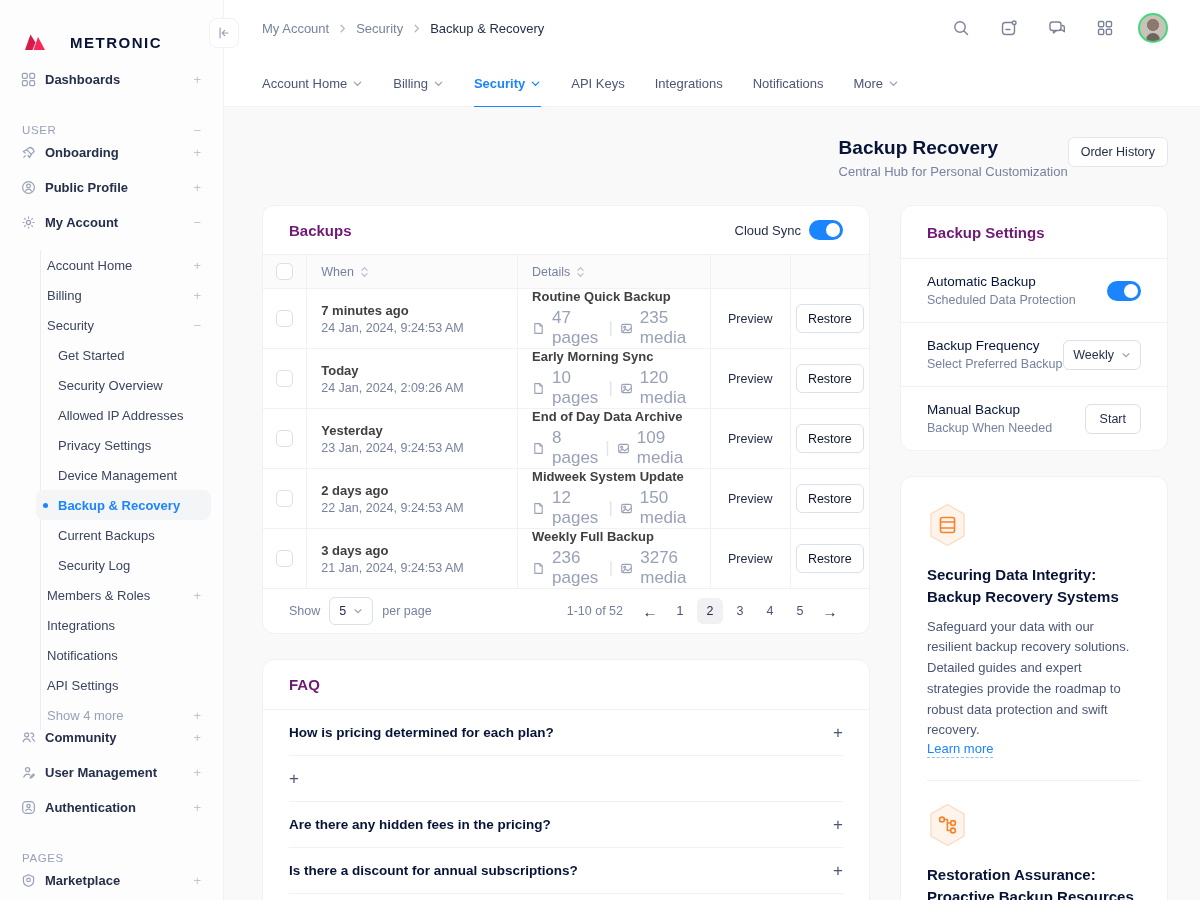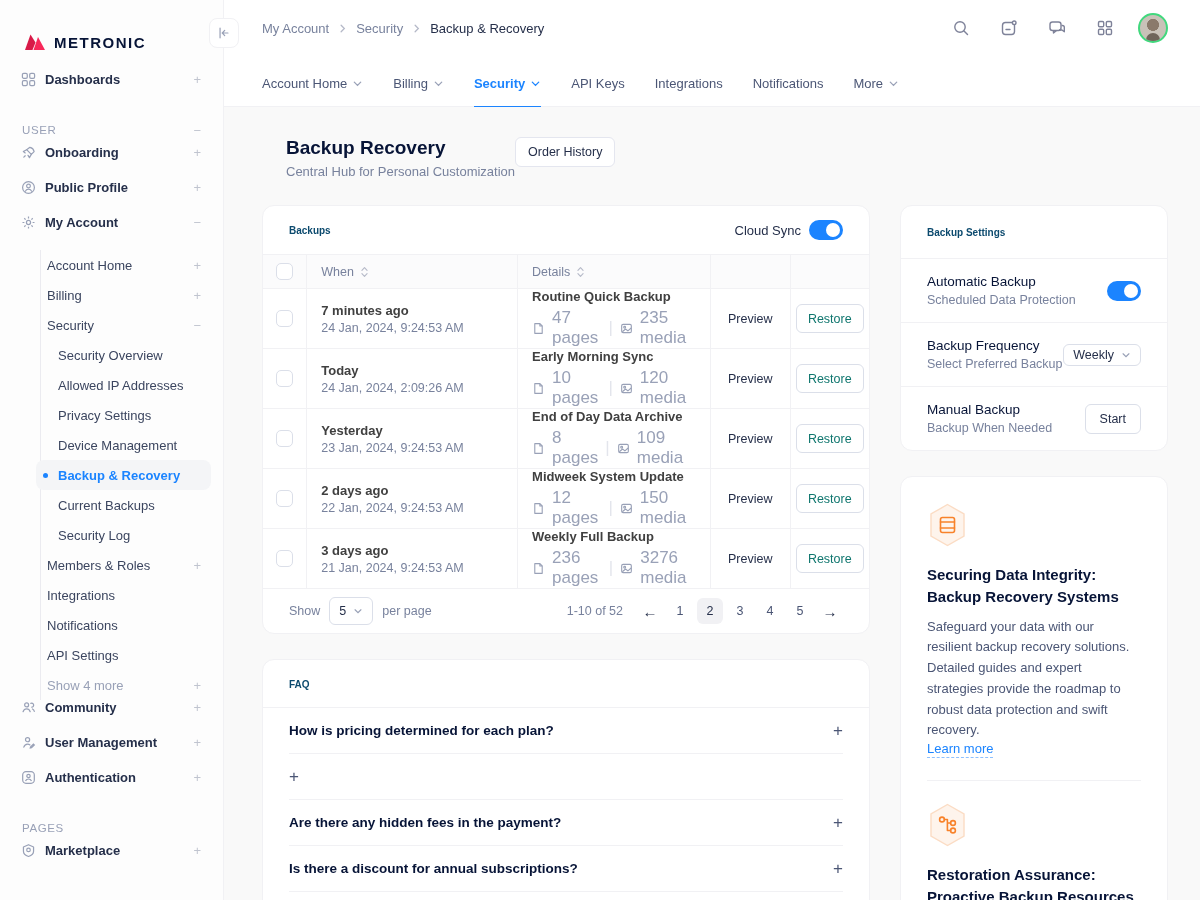--- a/index.html
+++ b/index.html
@@ -2,21 +2,21 @@
 <html><head>
 <meta charset="utf-8">
 <style>
   * { margin:0; padding:0; box-sizing:border-box; }
   html,body { width:1200px; height:900px; overflow:hidden; }
   body { font-family:"Liberation Sans","DejaVu Sans",sans-serif; font-size:13px; color:#252f4a; background:#fff; }
   .app { display:flex; width:1200px; height:900px; position:relative; }
 
   
   .sidebar { width:224px; flex:0 0 224px; background:#fdfdfd; border-right:1px solid #f1f1f4; position:relative; overflow:hidden; }
-  .logo-row { display:flex; align-items:center; gap:6px; padding:22px 0 0 22px; height:62px; }
+  .logo-row { display:flex; align-items:center; gap:22px; padding:22px 0 0 22px; height:62px; }
   .logo-text { font-weight:700; font-size:15px; letter-spacing:1.5px; color:#071437; }
   .collapse-btn { position:absolute; left:209px; top:18px; width:30px; height:30px; background:#fff; border:1px solid #f1f1f4; border-radius:8px; display:flex; align-items:center; justify-content:center; color:#99a1b7; cursor:pointer; z-index:5; }
   .menu { padding:10px 10px 0 0; }
   .mi { display:flex; align-items:flex-start; height:35px; padding-left:20px; cursor:pointer; }
   .mi-ic { width:16px; display:inline-flex; justify-content:center; color:#99a1b7; margin-right:9px; }
   .mi-lb { font-weight:600; font-size:13px; color:#252f4a; }
   .mi-sf { margin-left:auto; margin-right:12px; color:#c0c4cf; font-size:13px; font-weight:400; }
   .msec { display:flex; align-items:center; height:30px; padding-left:22px; margin-top:8px; }
   .msec-lb { font-size:11.5px; letter-spacing:.6px; color:#99a1b7; font-weight:500; }
   .sub { margin-left:40px; border-left:1px solid #ebebf0; }
@@ -39,52 +39,52 @@
   .tbtn { width:30px; height:30px; display:flex; align-items:center; justify-content:center; cursor:pointer; color:#7e8299; background:none; border:none; }
   .avatar { width:30px; height:30px; border-radius:50%; border:2px solid #41d87d; background:radial-gradient(circle at 50% 38%, #8a7a6b 0 28%, #c9c2b8 30% 100%); position:relative; overflow:hidden; cursor:pointer; }
   .avatar:after { content:""; position:absolute; left:6px; right:6px; bottom:-6px; height:14px; border-radius:7px 7px 0 0; background:#6f655a; }
   .tabs { display:flex; align-items:flex-end; gap:30px; padding:0 32px 0 38px; height:50px; }
   .tab { display:flex; align-items:center; gap:5px; padding-bottom:15px; font-size:13px; font-weight:500; color:#4b5675; cursor:pointer; }
   .tab .car { color:#99a1b7; display:inline-flex; }
   .tab.active { color:#1b84ff; font-weight:600; border-bottom:1px solid #1b84ff; margin-bottom:-1px; }
   .tab.active .car { color:#1b84ff; }
 
   .content { padding:30px 32px 0 38px; }
-  .content-head { display:flex; align-items:flex-start; justify-content:flex-start;margin-left:24px; }
+  .content-head { display:flex; align-items:flex-start; justify-content:flex-end;margin-left:24px; }
   .pg-title { font-size:19px; font-weight:700; color:#071437; }
   .pg-sub { font-size:13px; color:#78829d; margin-top:5px; }
   .btn-light { display:inline-flex; align-items:center; justify-content:center; height:30px; padding:0 12px; background:#fff; border:1px solid #e4e6ef; border-radius:6px; font-size:12.5px; font-weight:500; color:#252f4a; cursor:pointer; }
 
   .cols { display:flex; gap:30px; margin-top:26px; align-items:flex-start; }
   .col-left { width:608px; flex:0 0 608px; }
   .col-right { flex:1; }
   .card { background:#fff; border:1px solid #f1f1f4; border-radius:12px; }
 
   
   .card-head { display:flex; align-items:center; justify-content:space-between; padding:14px 26px; min-height:47px; }
-  .card-title { font-size:10px; font-weight:600; color:#0c4a6e; }
+  .card-title { font-size:15px; font-weight:600; color:#701a75; }
   .sync { display:flex; align-items:center; gap:8px; font-size:13px; font-weight:500; color:#252f4a; }
   .toggle { width:34px; height:20px; border-radius:10px; background:#1b84ff; position:relative; cursor:pointer; flex:0 0 34px; }
   .toggle:after { content:""; position:absolute; top:3px; right:3px; width:14px; height:14px; border-radius:50%; background:#fff; }
 
   table.bk { width:100%; border-collapse:collapse; }
   .bk th, .bk td { border-bottom:1px solid #f1f1f4; }
   .bk th { background:#fbfbfc; border-top:1px solid #f1f1f4; height:34px; font-weight:500; font-size:12.5px; color:#78829d; text-align:left; }
   .bk th:not(:last-child), .bk td:not(:last-child) { border-right:1px solid #f1f1f4; }
   .col-cb { width:44px; } .col-when { width:212px; } .col-det { width:193px; } .col-prev { width:80px; } .col-rest { width:79px; }
   .th-in { display:flex; align-items:center; gap:6px; padding-left:14px; }
   .bk td { height:53px; vertical-align:middle; }
   .cbx { display:block; width:17px; height:17px; border:1px solid #dbdfe9; border-radius:5px; background:#fff; margin:0 auto; cursor:pointer; }
   .cell-pad { padding:0 14px; }
   .w-t { font-size:13px; font-weight:600; color:#404040; }
   .w-s { font-size:12.5px; color:#78829d; margin-top:3px; }
   .d-meta { display:flex; align-items:center; gap:7px; margin-top:4px; color:#99a1b7; font-size:17px; }
   .d-meta .sep { color:#e3e5ec; }
   .btn-ghost { background:none; border:none; font-size:12.5px; font-weight:500; color:#252f4a; cursor:pointer; display:block; margin:0 auto; }
-  .btn-restore { display:block; margin:8px auto; height:29px; padding:0 11px; background:#fff; border:1px solid #dbdfe9; border-radius:6px; font-size:12.5px; font-weight:500; color:#0f766e; cursor:pointer; }
+  .btn-restore { display:block; margin:8px auto; height:29px; padding:0 11px; background:#fff; border:1px solid #dbdfe9; border-radius:6px; font-size:12.5px; font-weight:500; color:#0f172a; cursor:pointer; }
 
   .tfoot { display:flex; align-items:center; justify-content:space-between; padding:8px 26px; height:44px; }
   .showgrp { display:flex; align-items:center; gap:9px; color:#78829d; font-size:12.5px; }
   .select { display:inline-flex; align-items:center; gap:7px; height:28px; padding:0 9px; border:1px solid #dbdfe9; border-radius:6px; background:#fff; color:#252f4a; font-size:12.5px; cursor:pointer; }
   .pager { display:flex; align-items:center; gap:4px; color:#78829d; font-size:12.5px; }
   .range { margin-right:10px; }
   .pbtn { min-width:26px; height:26px; display:inline-flex; align-items:center; justify-content:center; border-radius:6px; background:none; border:none; font-size:12.5px; color:#4b5675; cursor:pointer; }
   .pbtn.cur { background:#f1f1f4; color:#252f4a; font-weight:500; }
   .pbtn.dis { color:#cdd0da; }
   .pbtn.nav { font-size:15px; color:#252f4a; }
@@ -94,21 +94,21 @@
   .faq-head { padding:16px 26px; border-bottom:1px solid #f1f1f4; }
   .faq-row { display:flex; align-items:center; justify-content:space-between; margin:0 26px; padding:14px 0; border-bottom:1px solid #f1f1f4; cursor:pointer; }
   .faq-q { font-size:13.5px; font-weight:600; color:#071437; }
   .faq-plus { color:#4b5675; font-size:17px; font-weight:300; line-height:1; }
 
   
   .set-row { display:flex; align-items:center; justify-content:space-between; padding:15px 26px; border-top:1px solid #f1f1f4; }
   .set-t { font-size:13.5px; font-weight:400; color:#071437; }
   .set-s { font-size:12.5px; color:#78829d; margin-top:4px; }
   .btn-start { height:30px; padding:0 14px; background:#fff; border:1px solid #dbdfe9; border-radius:6px; font-size:12.5px; font-weight:500; color:#252f4a; cursor:pointer; }
-  .sel-weekly { height:22px; }
+  .sel-weekly { height:30px; }
 
   .info-card { margin-top:25px; padding:26px; }
   .hex { position:relative; width:41px; height:44px; display:flex; align-items:center; justify-content:center; }
   .info-title { font-size:15px; font-weight:700; color:#071437; line-height:1.45; margin-top:17px; }
   .info-body { font-size:13px; color:#4b5675; line-height:1.6; margin-top:9px; }
   .learn { display:inline-block; font-size:13px; font-weight:500; color:#1b84ff; border-bottom:1px dashed #8ec1ff; padding-bottom:1px; cursor:pointer; text-decoration:none; }
   .divider { border:none; border-top:1px solid #f1f1f4; margin:22px 0; }
   .ic { display:inline-flex; } .ic svg { display:block; }
 </style>
 </head>
@@ -187,20 +187,23 @@
         </div>
         <div class="smi">
           <span class="smi-lb">Billing</span>
           <span class="mi-sf">+</span>
         </div>
         <div class="smi">
           <span class="smi-lb">Security</span>
           <span class="mi-sf">−</span>
         </div>
         <div class="sub2">
+          <div class="smi">
+              <span class="smi-lb">Get Started</span>
+            </div>
           <div class="smi">
               <span class="smi-lb">Security Overview</span>
             </div>
           <div class="smi">
               <span class="smi-lb">Allowed IP Addresses</span>
             </div>
           <div class="smi">
               <span class="smi-lb">Privacy Settings</span>
             </div>
           <div class="smi">
@@ -672,21 +675,21 @@
           <div class="card faq">
             <div class="faq-head"><span class="card-title">FAQ</span></div>
             <div class="faq-row">
                 <span class="faq-q">How is pricing determined for each plan?</span>
                 <span class="faq-plus">+</span>
               </div>
             <div class="faq-row">
                 <span class="faq-plus">+</span>
               </div>
             <div class="faq-row">
-                <span class="faq-q">Are there any hidden fees in the payment?</span>
+                <span class="faq-q">Are there any hidden fees in the pricing?</span>
                 <span class="faq-plus">+</span>
               </div>
             <div class="faq-row">
                 <span class="faq-q">Is there a discount for annual subscriptions?</span>
                 <span class="faq-plus">+</span>
               </div>
             <div class="faq-row">
                 <span class="faq-q">Do you offer refunds on subscription cancellations?</span>
                 <span class="faq-plus">+</span>
               </div>

